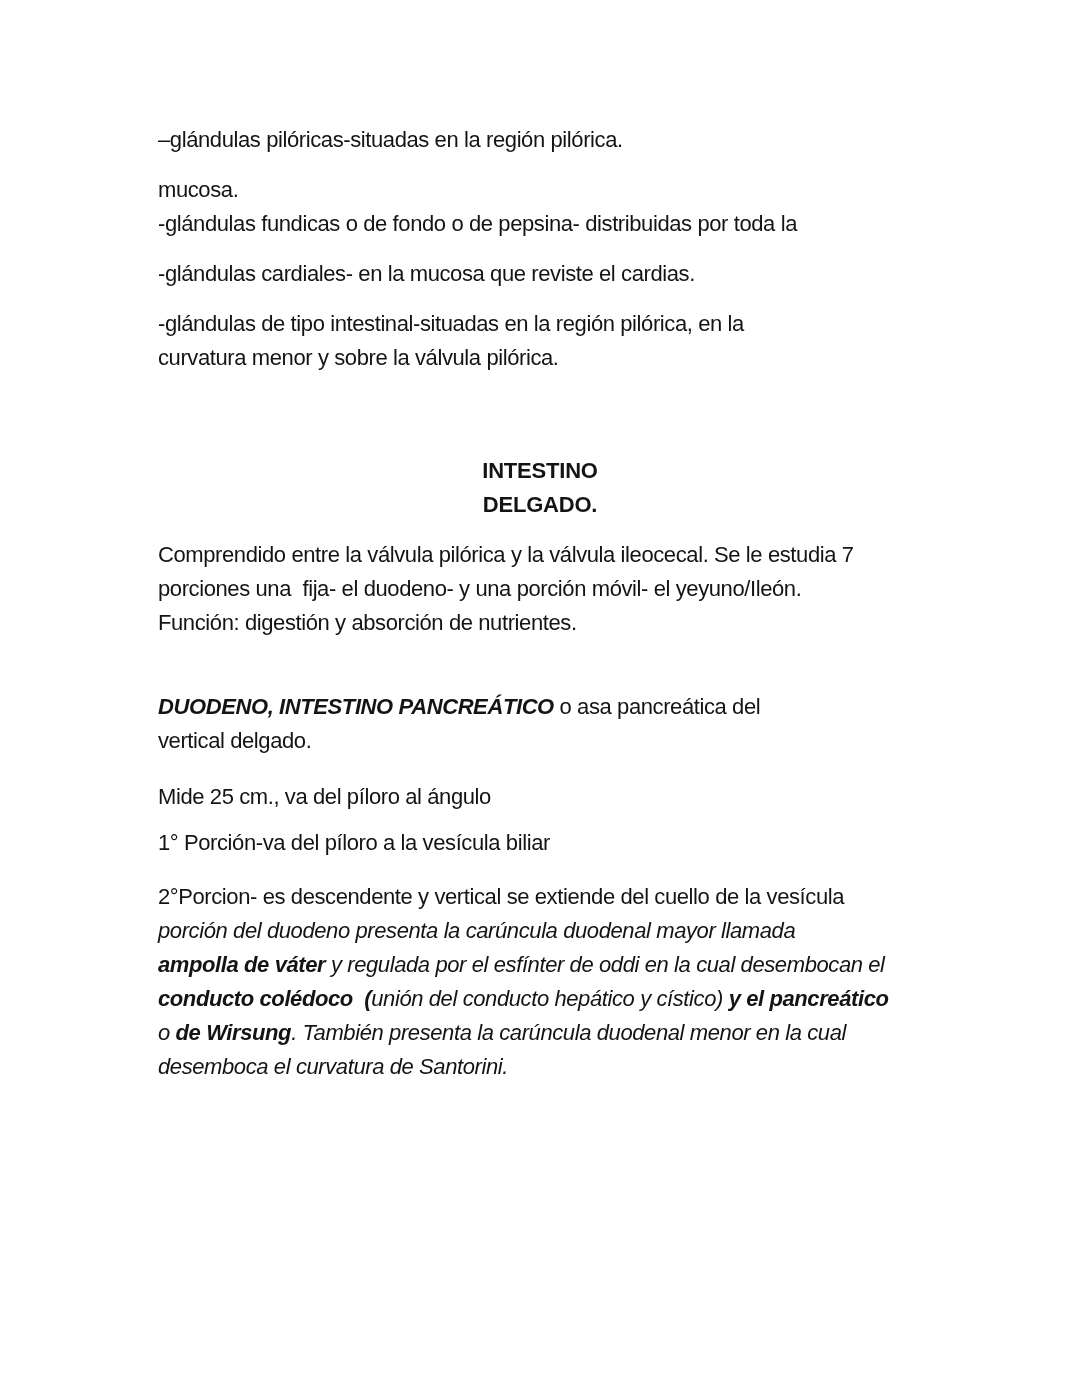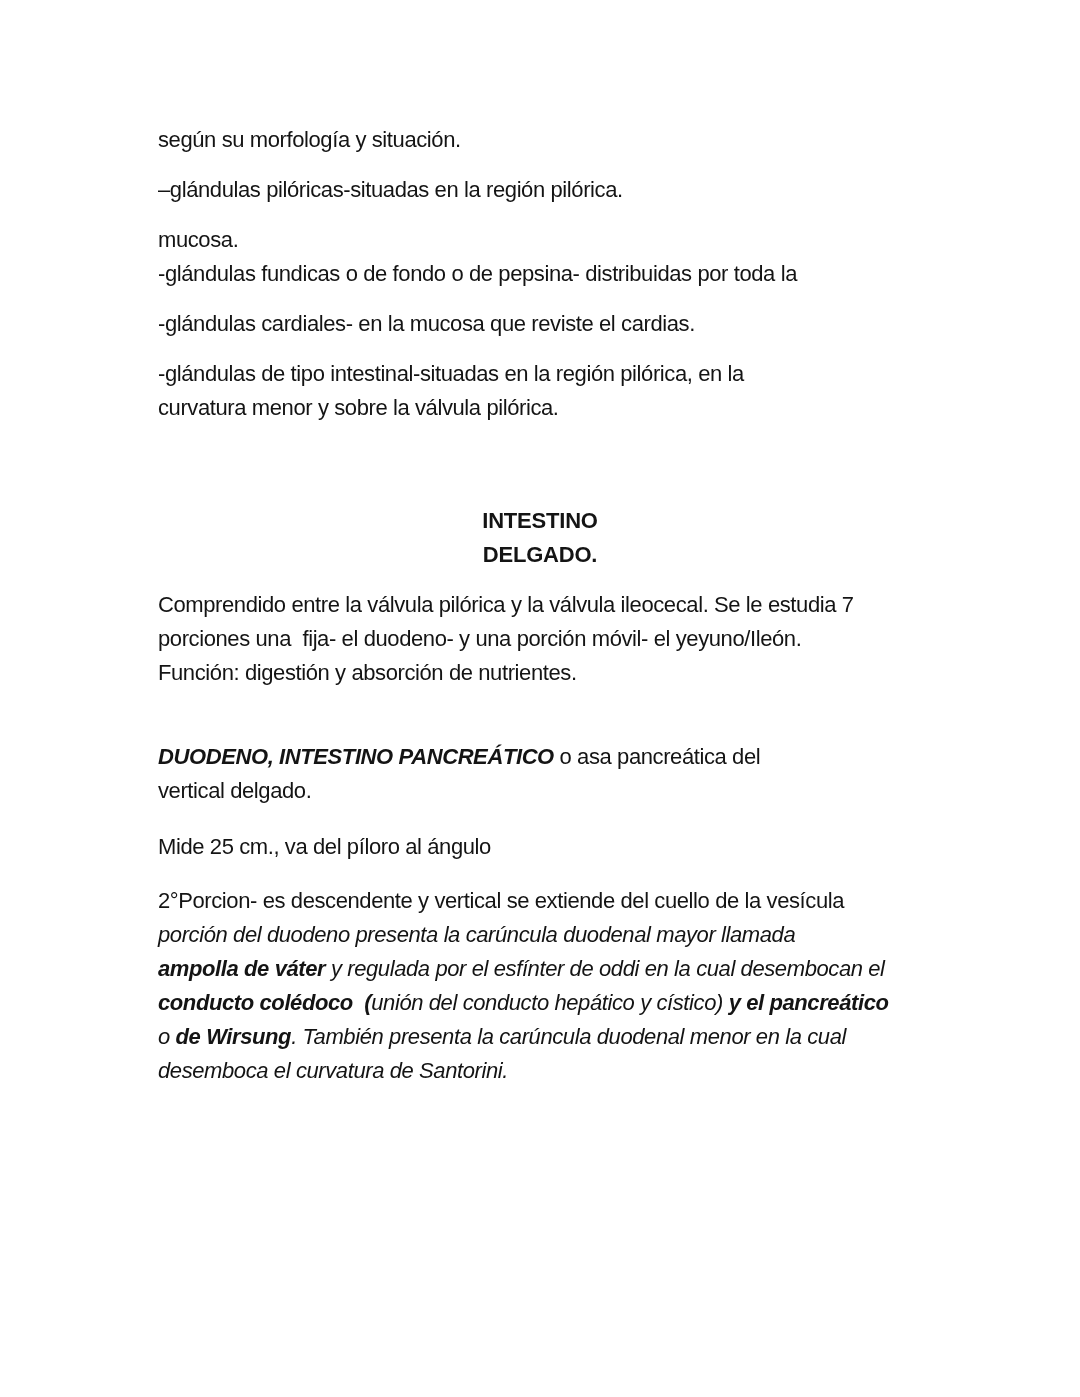--- a/index.html
+++ b/index.html
@@ -40,23 +40,20 @@
   .mt-section { margin-top: 50px; }
   .mt-med     { margin-top: 22px; }
   .mt-small   { margin-top: 12px; }
   .mt-p2      { margin-top: 20px; }
 </style>
 </head>
 <body style="background: rgb(255, 255, 255); color: rgb(20, 20, 20);">
 
 <div class="page">
 
-  <p class="para">
-    <span class="line">según su morfología y situación.</span>
-  </p>
 
   <p class="para">
     <span class="line">–glándulas pilóricas-situadas en la región pilórica.</span>
   </p>
 
   <p class="para">
     <span class="line">mucosa.</span>
     <span class="line">-glándulas fundicas o de fondo o de pepsina- distribuidas por toda la</span>
   </p>
 
@@ -82,20 +79,23 @@
 
   <p class="para mt-section">
     <span class="line"><b class="seg b">DUODENO, INTESTINO PANCREÁTICO</b><span class="seg"> o asa pancreática del</span></span>
     <span class="line">vertical delgado.</span>
   </p>
 
   <p class="para mt-med">
     <span class="line">Mide 25 cm., va del píloro al ángulo</span>
   </p>
 
+  <p class="para mt-small">
+    <span class="line">1° Porción-va del píloro a la vesícula biliar</span>
+  </p>
 
   <p class="para mt-p2">
     <span class="line">2°Porcion- es descendente y vertical se extiende del cuello de la vesícula</span>
     <span class="line"><i class="seg i">porción del duodeno presenta la carúncula duodenal mayor llamada</i></span>
     <span class="line"><b class="seg bi">ampolla de váter</b><i class="seg i"> y regulada por el esfínter de oddi en la cual desembocan el</i></span>
     <span class="line"><b class="seg bi">conducto colédoco  (</b><i class="seg i">unión del conducto hepático y cístico)</i><b class="seg bi"> y el pancreático</b></span>
     <span class="line"><i class="seg i">o </i><b class="seg bi">de Wirsung</b><i class="seg i">. También presenta la carúncula duodenal menor en la cual</i></span>
     <span class="line"><i class="seg i">desemboca el curvatura de Santorini.</i></span>
   </p>
 

